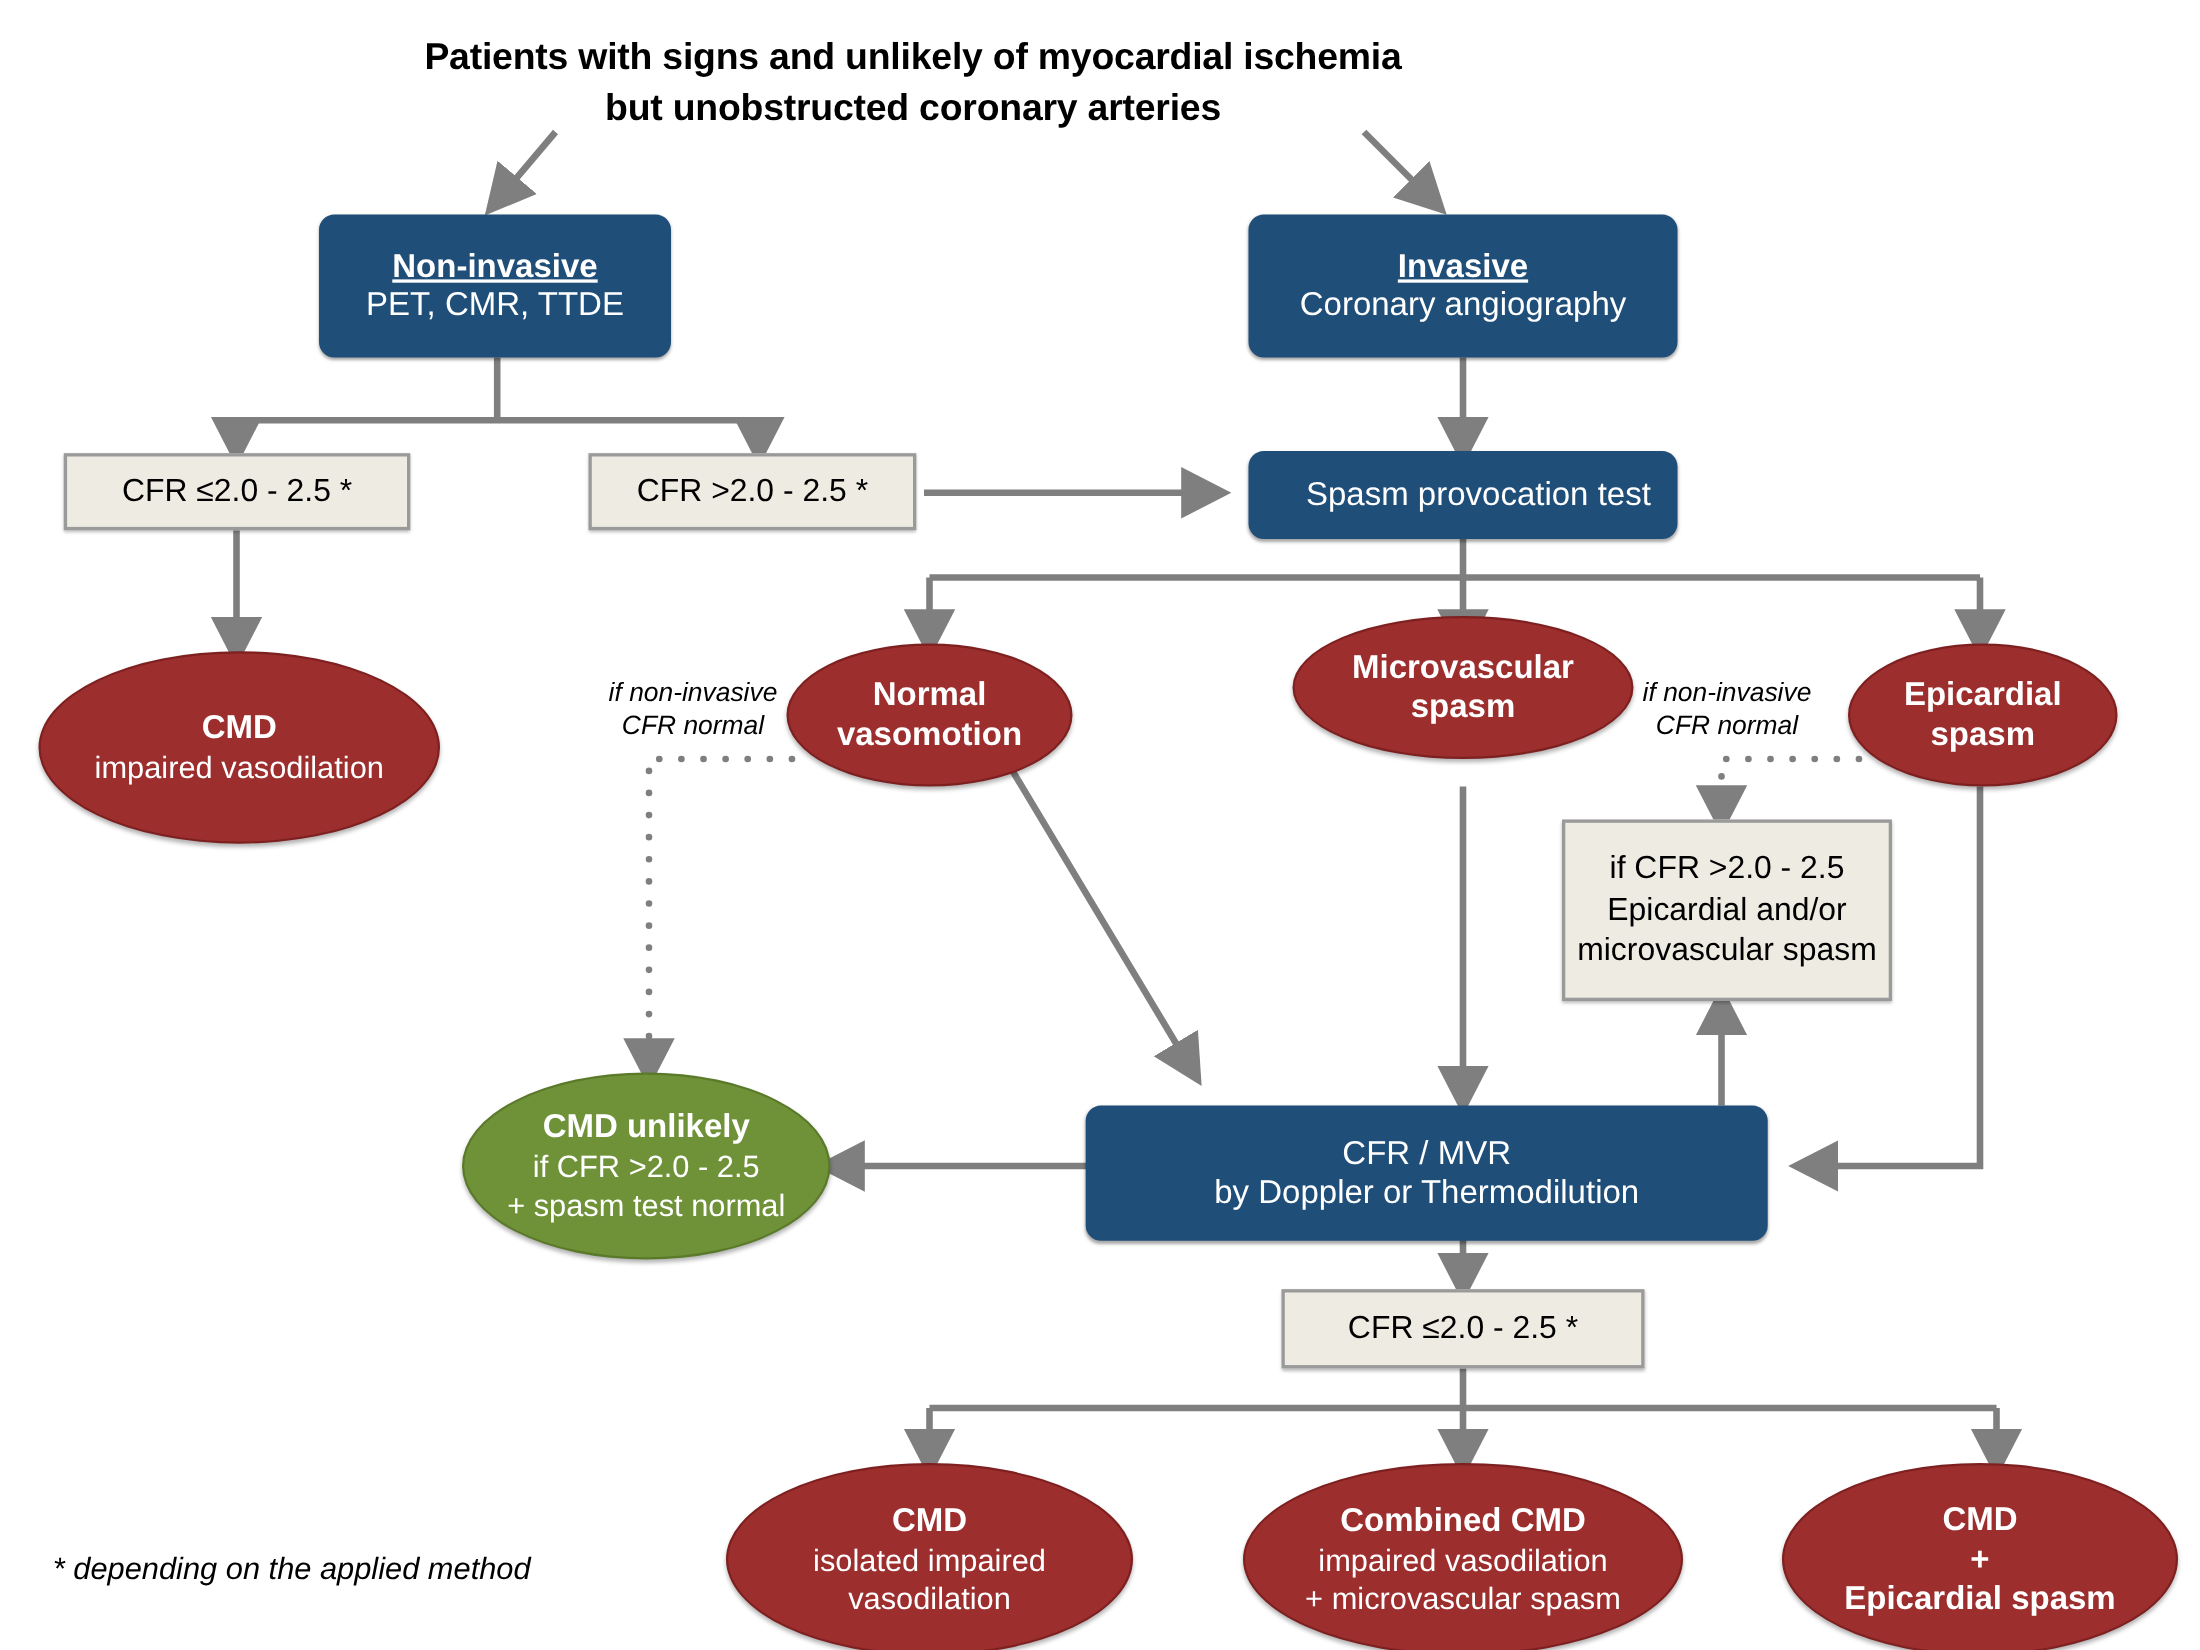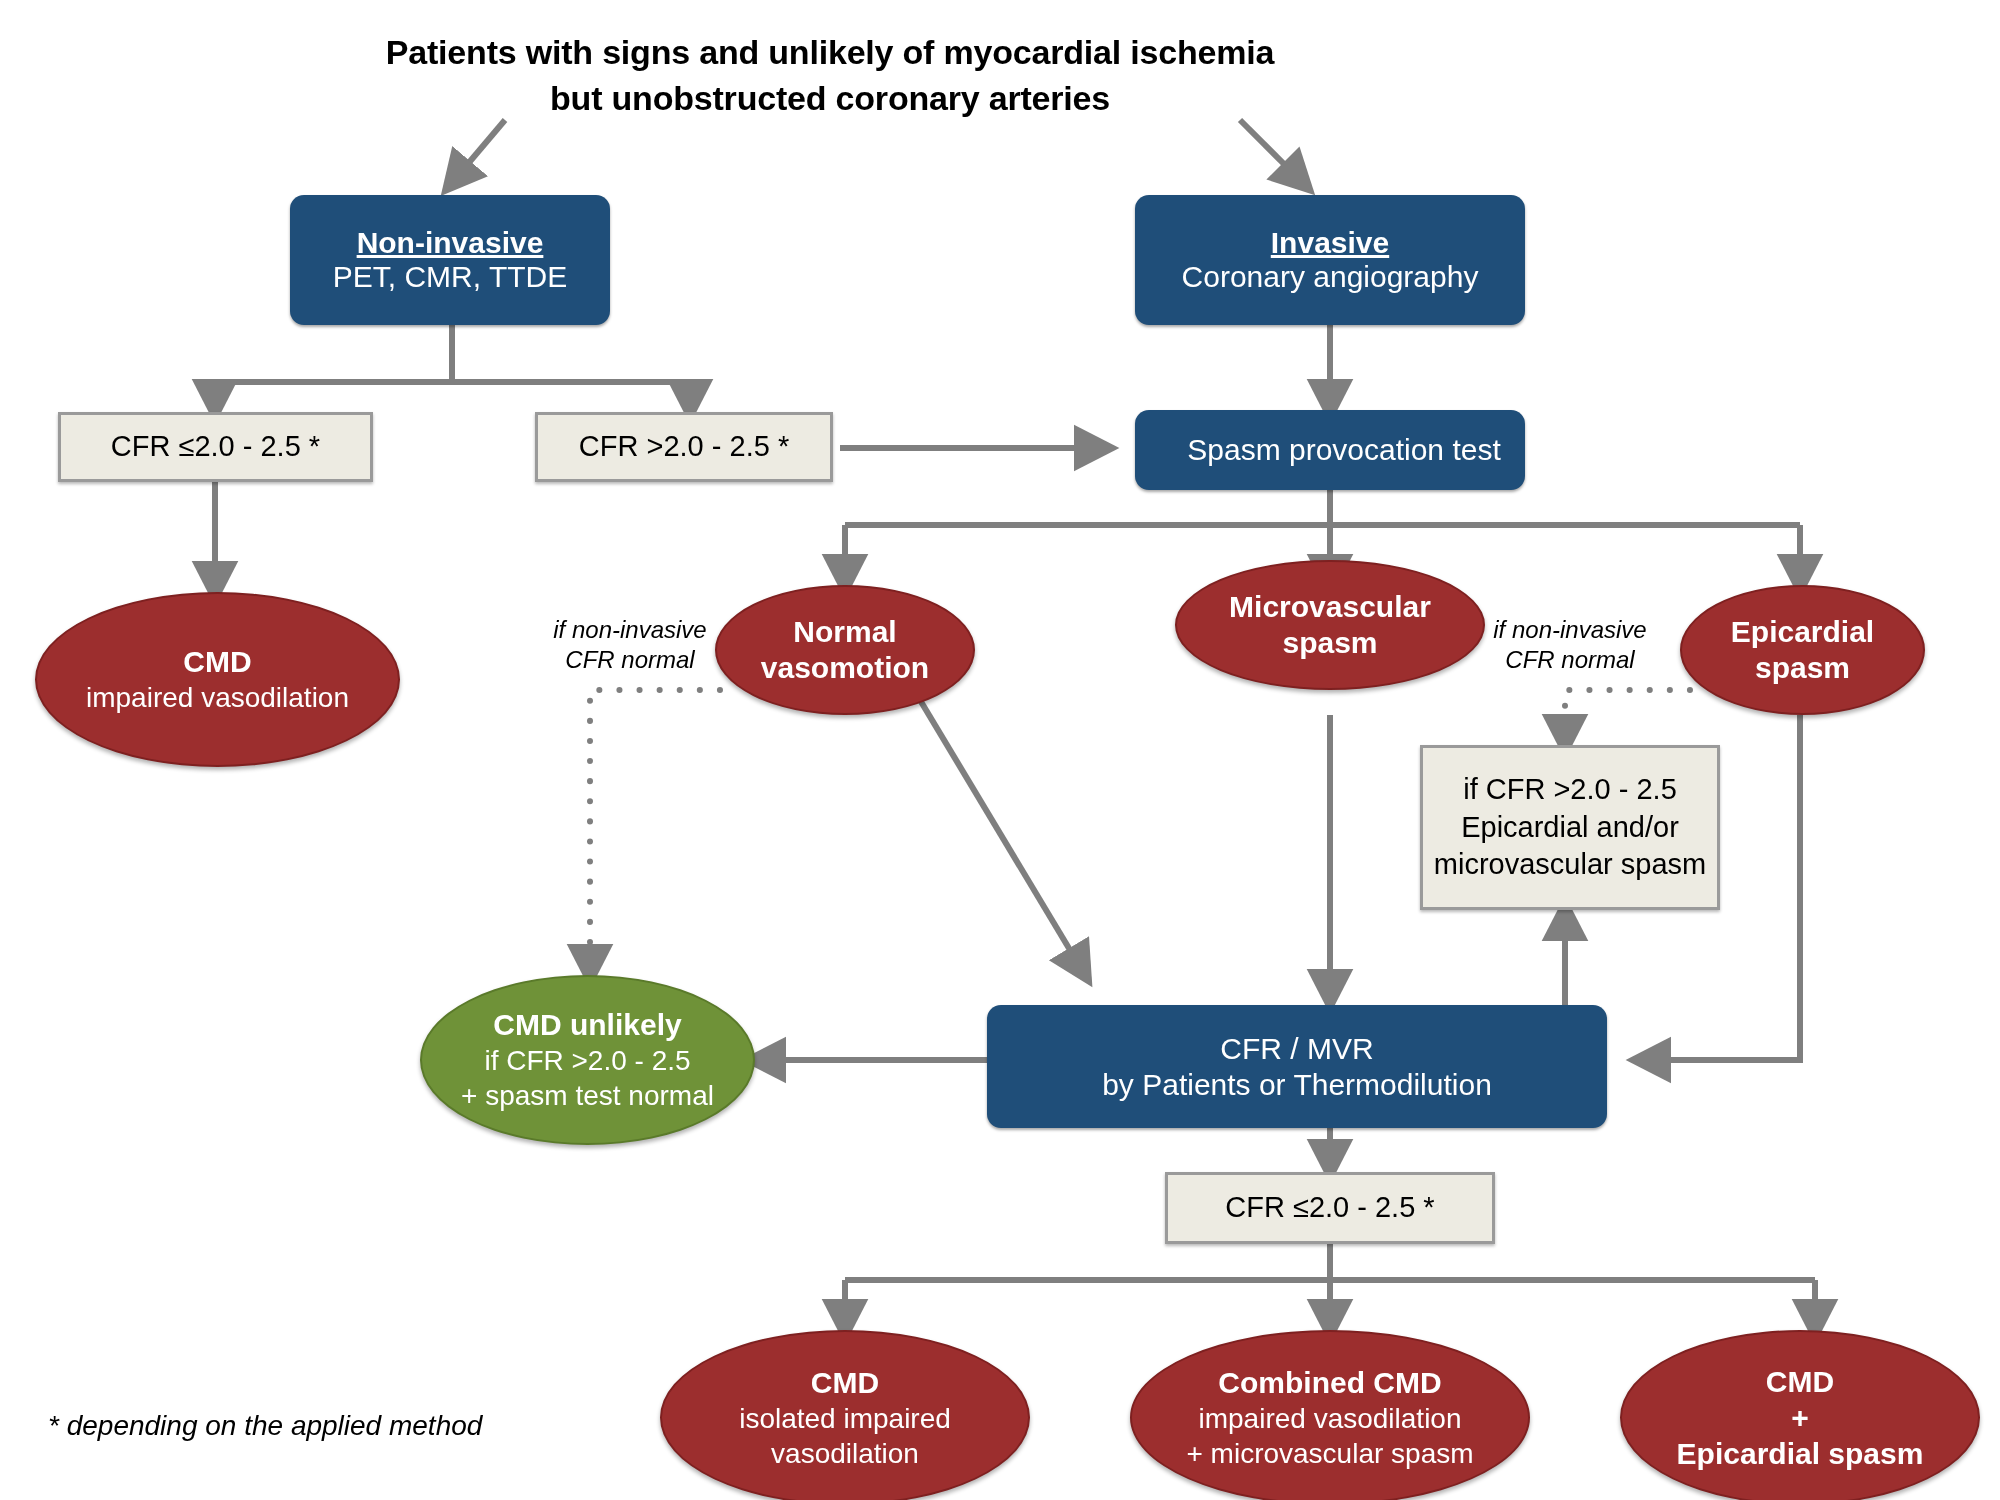--- a/index.html
+++ b/index.html
@@ -125,21 +125,21 @@
     <div class="t1">Invasive</div>
     <div class="t2">Coronary angiography</div>
   </div>
 
   <div class="node bluebox" style="left:1135px;top:410px;width:390px;height:80px;padding-left:28px;">
     <div class="t2">Spasm provocation test</div>
   </div>
 
   <div class="node bluebox" style="left:987px;top:1005px;width:620px;height:123px;">
     <div class="t2">CFR / MVR</div>
-    <div class="t2">by Patients or Thermodilution</div>
+    <div class="t2">by Doppler or Thermodilution</div>
   </div>
 
   <div class="node beige" style="left:58px;top:412px;width:315px;height:70px;">
     <div class="line">CFR ≤2.0 - 2.5 *</div>
   </div>
 
   <div class="node beige" style="left:535px;top:412px;width:298px;height:70px;">
     <div class="line">CFR &gt;2.0 - 2.5 *</div>
   </div>
 

